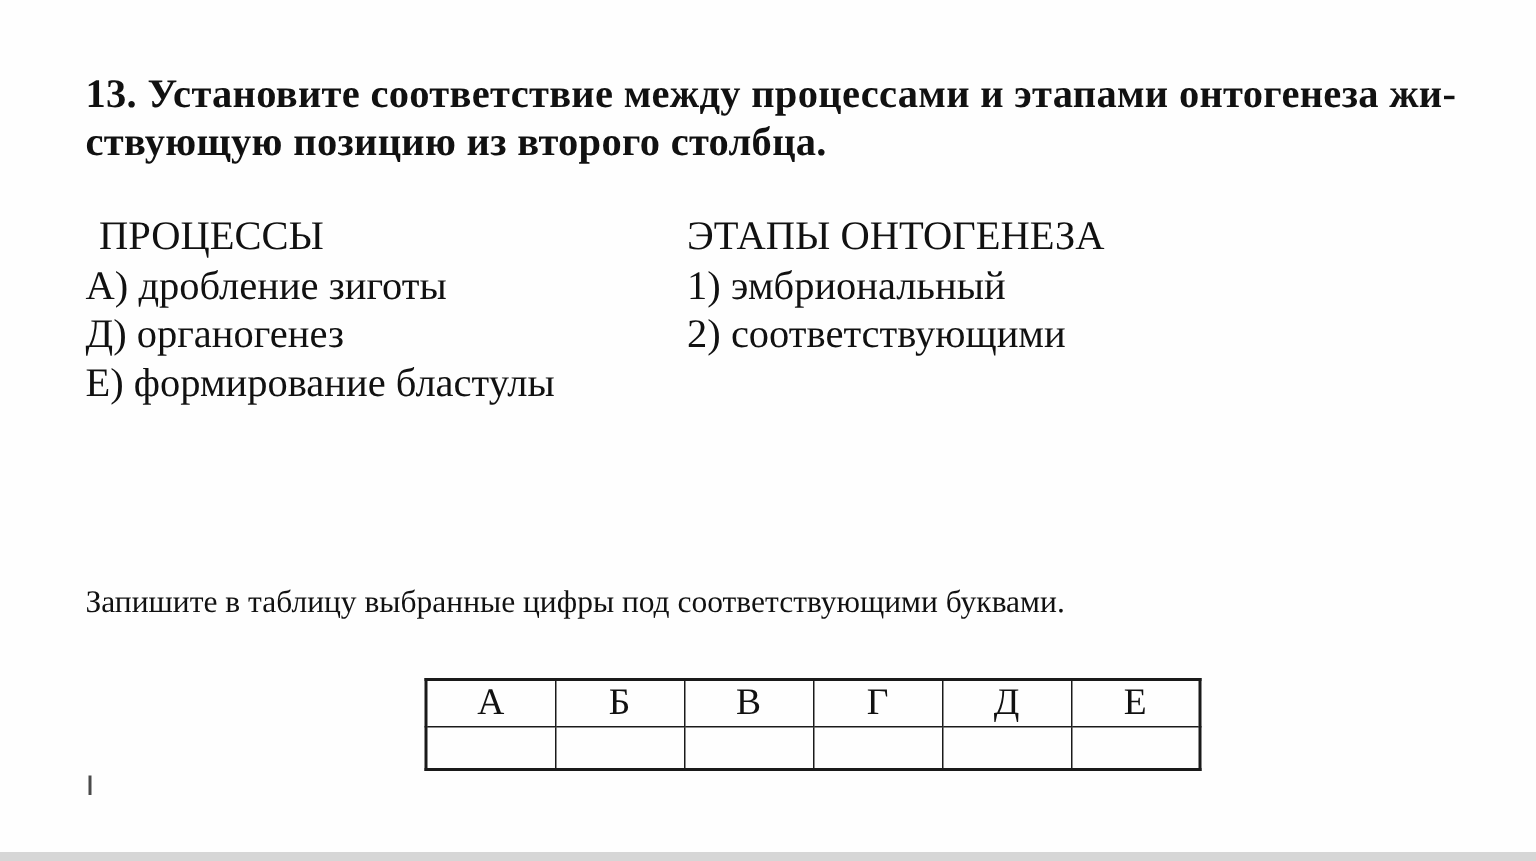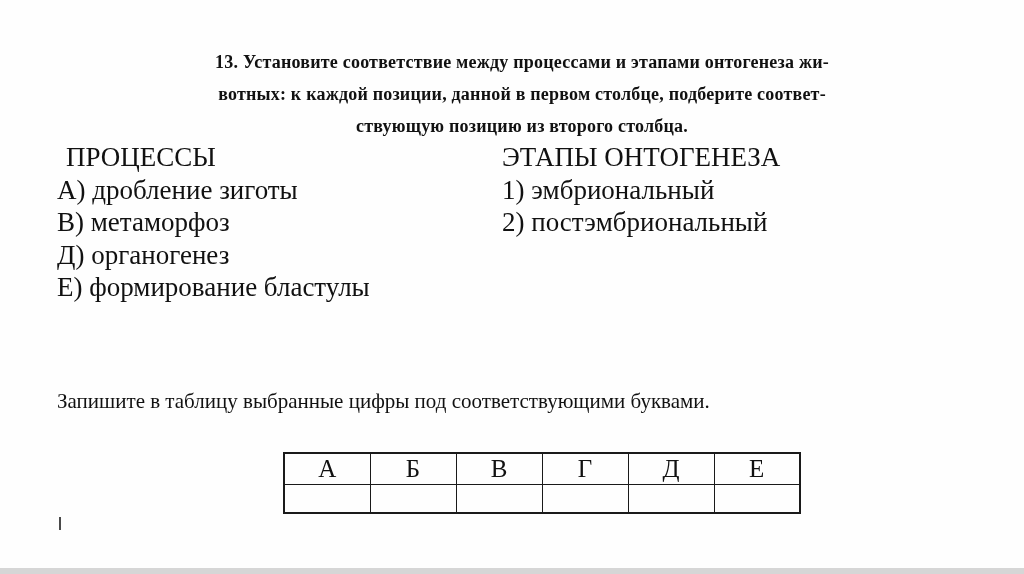--- a/index.html
+++ b/index.html
@@ -23,35 +23,34 @@
     left: 0; bottom: 0;
     width: 1024px; height: 6px;
     background: #d6d6d6;
   }
   .heading {
     position: absolute;
     left: 57px;
     top: 46px;
     width: 930px;
     font-weight: bold;
-    font-size: 18px;
+    font-size: 27px;
     line-height: 32px;
     letter-spacing: 0.2px;
-    text-align: center;
   }
   .match-block {
     position: absolute;
     left: 57px;
     top: 141px;
     display: flex;
     font-size: 27px;
     line-height: 32.5px;
   }
   .col-left { width: 401px; }
-  .col-right { width: 420px; margin-left: 44px; }
+  .col-right { width: 420px; }
   .col-header-left { padding-left: 9px; }
   .match-item { white-space: nowrap; }
   .instruction {
     position: absolute;
     left: 57px;
     top: 389px;
     font-size: 21px;
     white-space: nowrap;
   }
   .answer-table {
@@ -80,36 +79,34 @@
     background: #4a4a4a;
   }
 </style>
 </head>
 <body>
 
 <div class="page">
 
   <div class="heading">
     <div>13. Установите соответствие между процессами и этапами онтогенеза жи-</div>
-    <div>вотных: к каждой позиции, данной в первом столбце, подберите соответ-</div>
     <div>ствующую позицию из второго столбца.</div>
   </div>
 
   <div class="match-block">
     <div class="col-left">
       <div class="col-header-left">ПРОЦЕССЫ</div>
       <div class="match-item"><span>А)</span> <span>дробление зиготы</span></div>
-      <div class="match-item"><span>В)</span> <span>метаморфоз</span></div>
       <div class="match-item"><span>Д)</span> <span>органогенез</span></div>
       <div class="match-item"><span>Е)</span> <span>формирование бластулы</span></div>
     </div>
     <div class="col-right">
       <div>ЭТАПЫ ОНТОГЕНЕЗА</div>
       <div class="match-item"><span>1)</span> <span>эмбриональный</span></div>
-      <div class="match-item"><span>2)</span> <span>постэмбриональный</span></div>
+      <div class="match-item"><span>2)</span> <span>соответствующими</span></div>
     </div>
   </div>
 
   <div class="instruction">Запишите в таблицу выбранные цифры под соответствующими буквами.</div>
 
   <table class="answer-table">
     <tbody>
       <tr class="header-row">
         <td>А</td>
         <td>Б</td>

